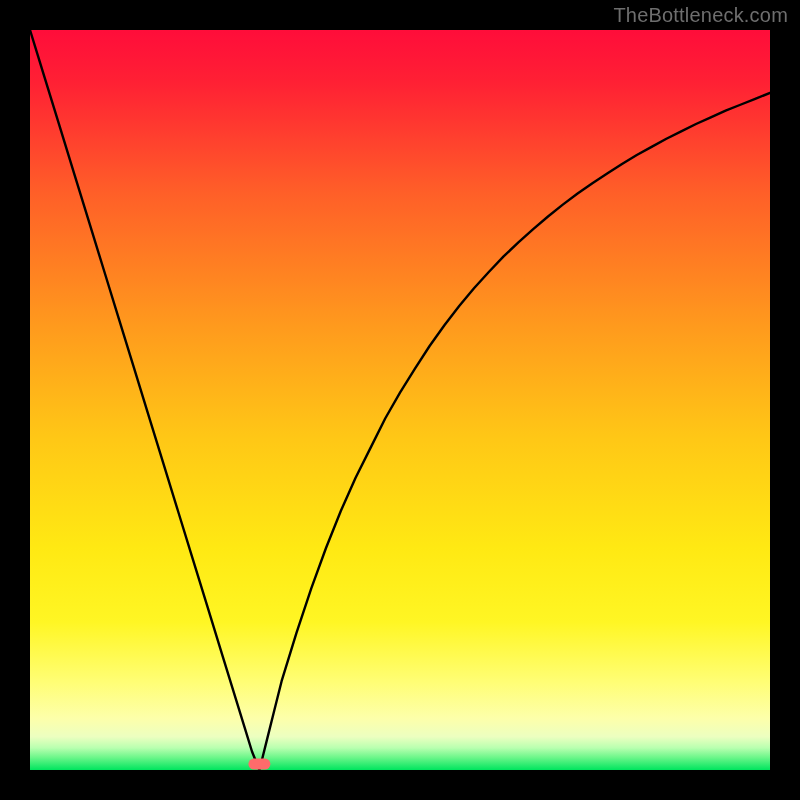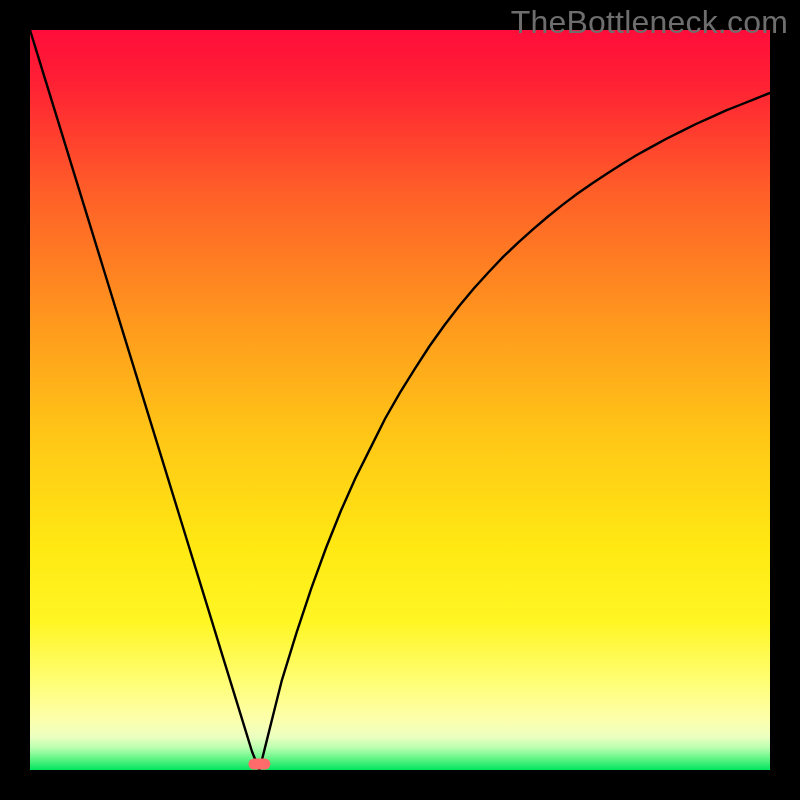--- a/index.html
+++ b/index.html
@@ -22,21 +22,21 @@
     left: 30px;
     top: 30px;
     width: 740px;
     height: 740px;
   }
   .watermark {
     position: absolute;
     top: 4px;
     right: 12px;
     color: #6e6e6e;
-    font-size: 32px;
+    font-size: 20px;
     font-weight: 500;
     letter-spacing: 0.2px;
   }
   svg { display: block; }
 </style>
 </head>
 <body>
 
 <div class="frame">
   <div class="plot-area">

